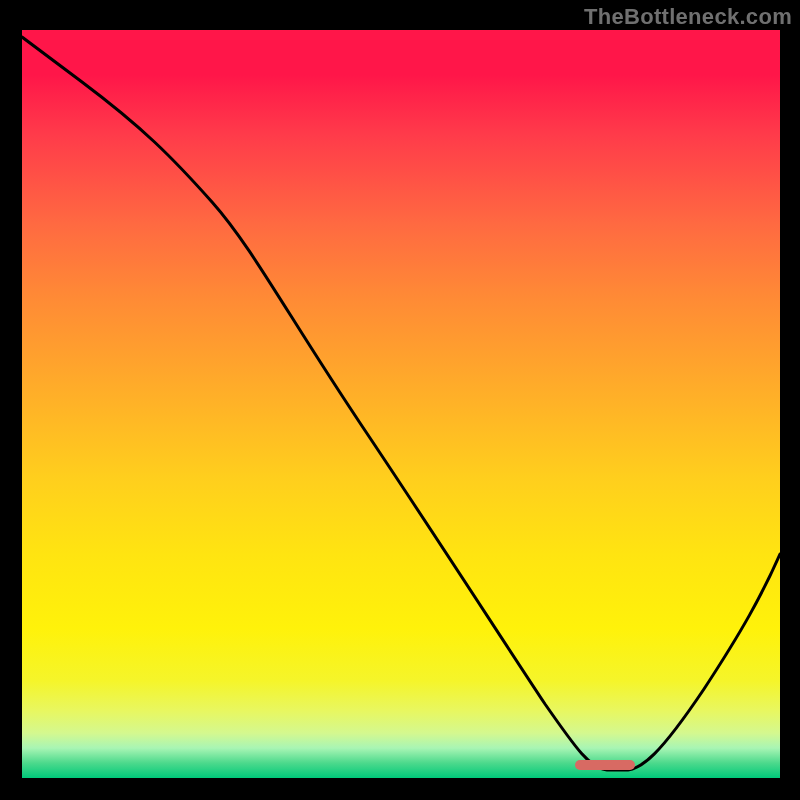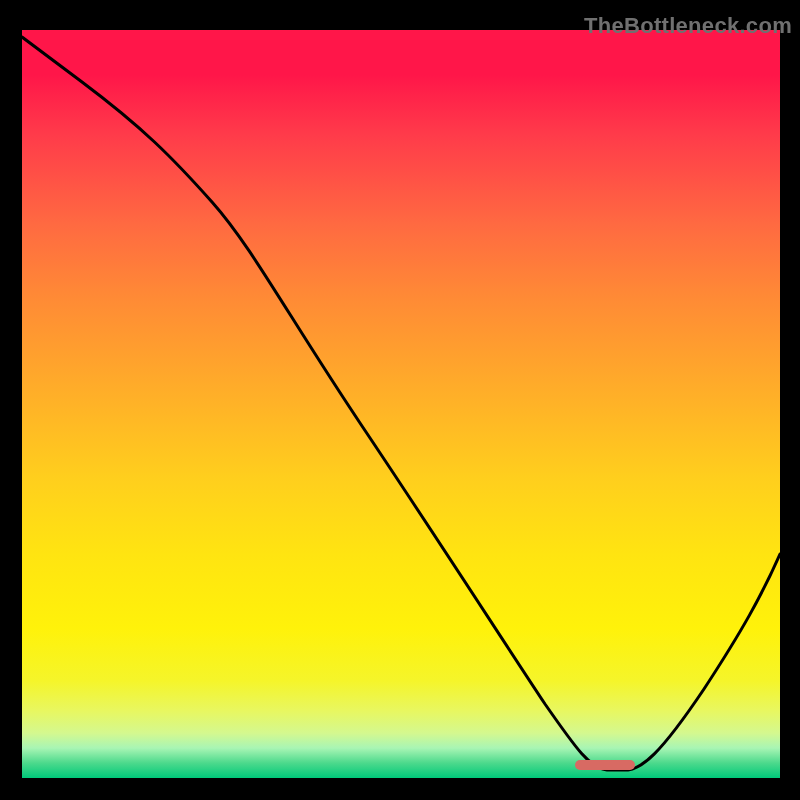--- a/index.html
+++ b/index.html
@@ -14,21 +14,20 @@
 
   .watermark {
     position: absolute;
     top: 4px;
     right: 8px;
     color: #707070;
     font-size: 22px;
     font-weight: bold;
     letter-spacing: 0.3px;
     z-index: 30;
-    margin-top: 9px;
   }
 
   .plot-frame {
     position: absolute;
     left: 22px;
     top: 30px;
     width: 758px;
     height: 748px;
     background: #000000;
   }

